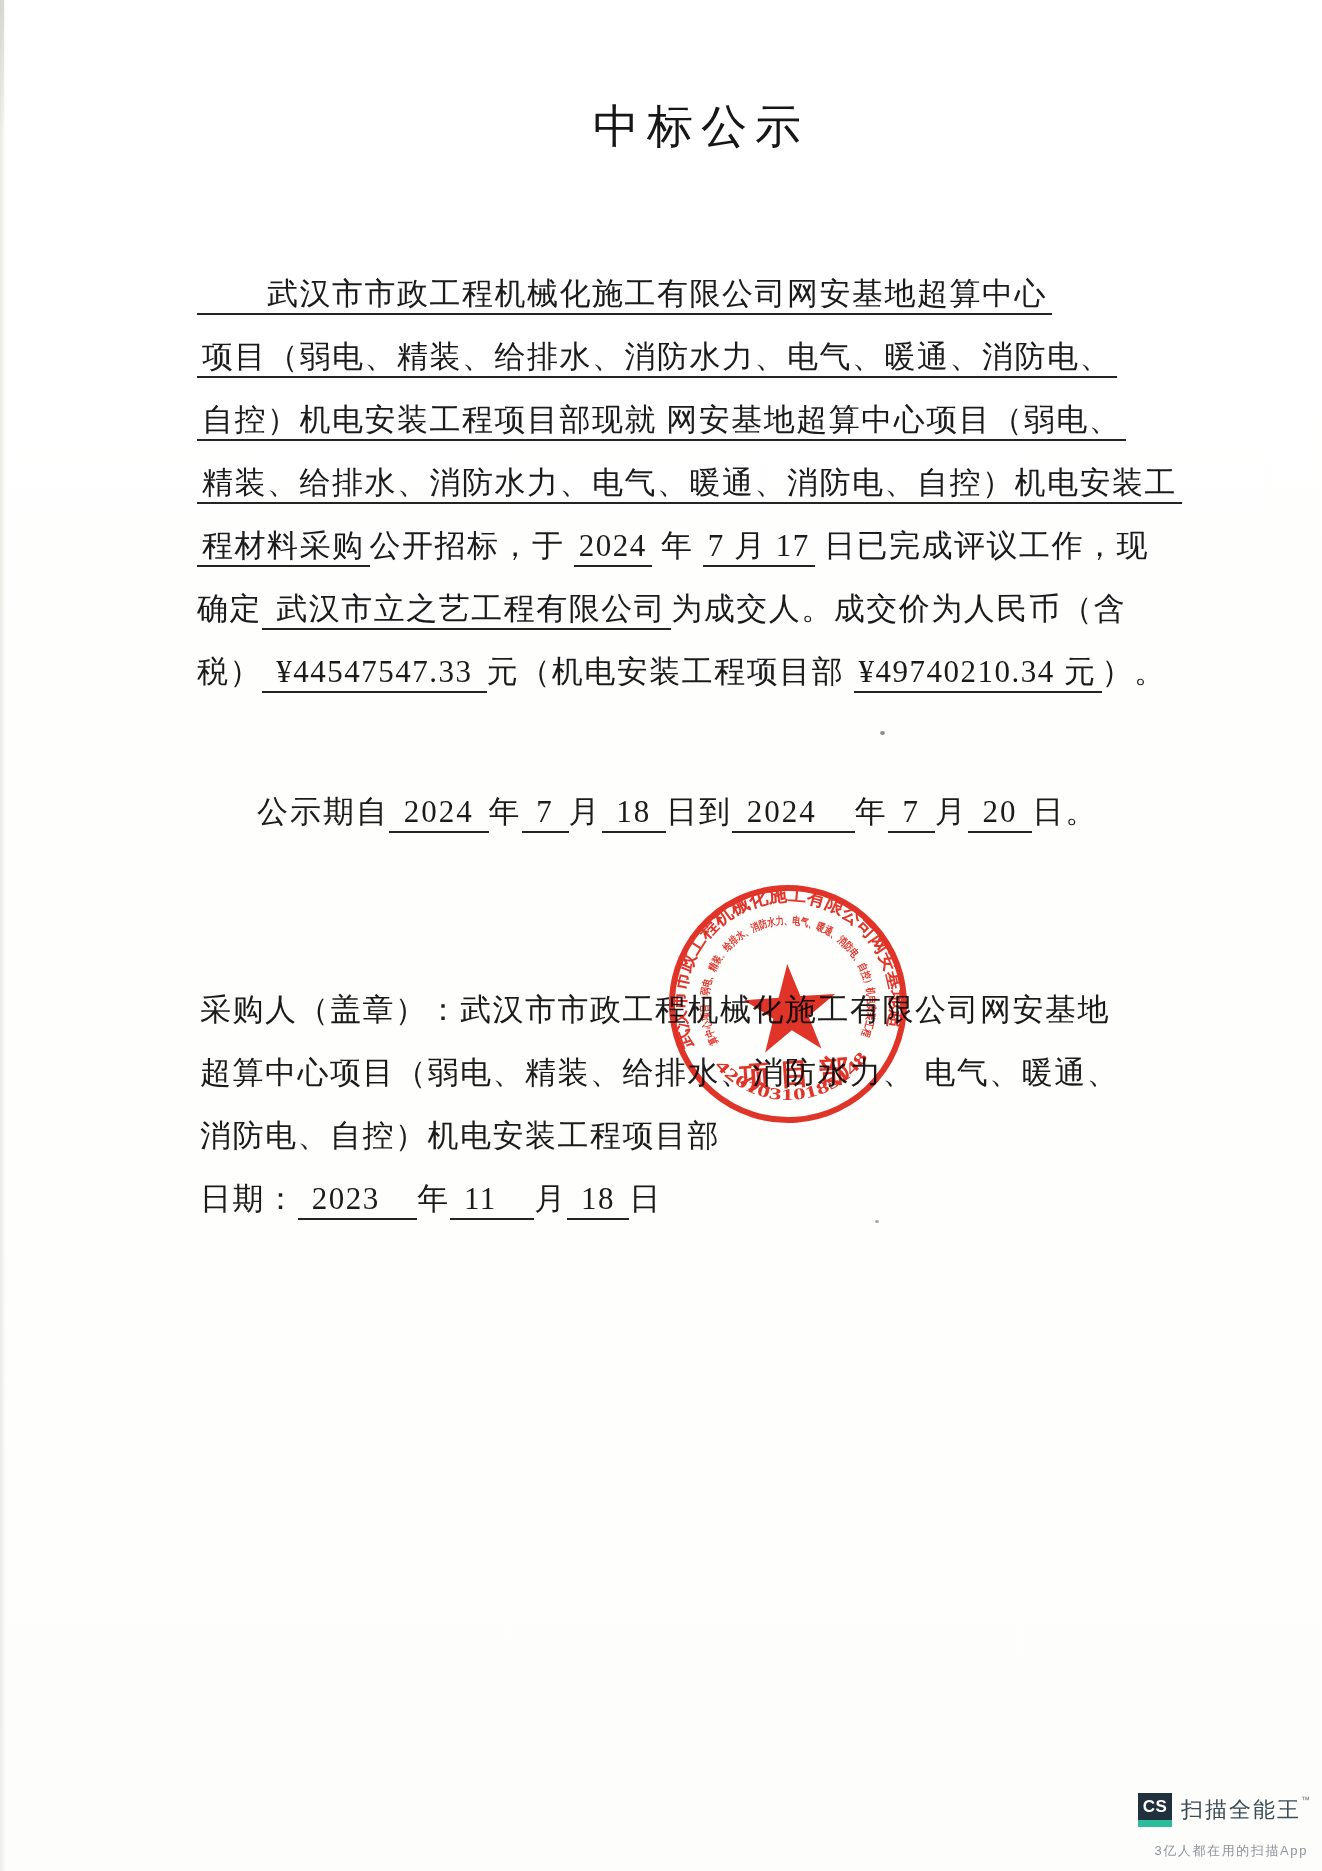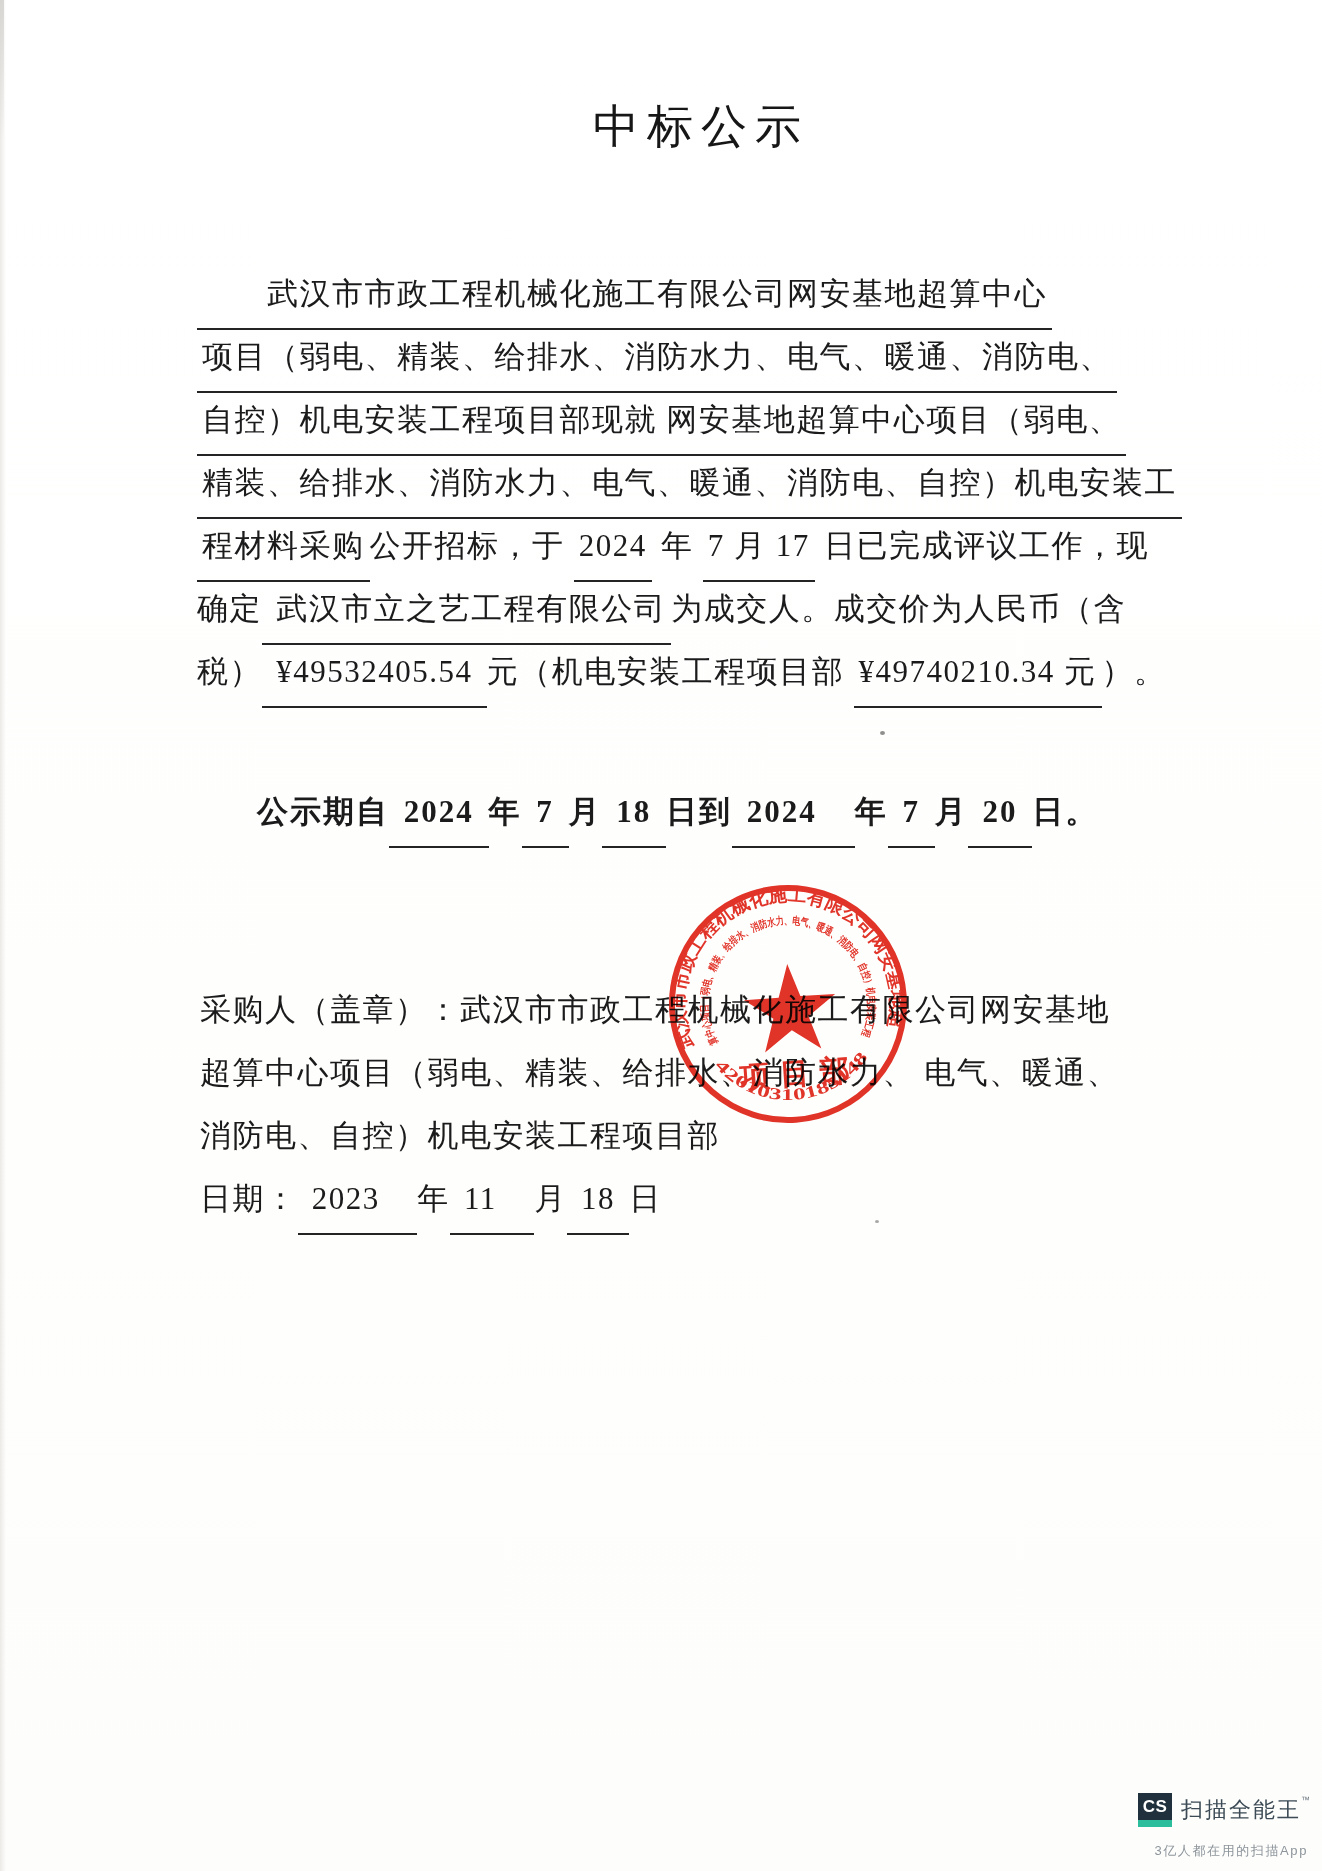--- a/index.html
+++ b/index.html
@@ -29,27 +29,27 @@
     letter-spacing:8px;
     transform:translateX(28px);
   }
   .para{
     position:absolute;left:197px;top:262px;width:960px;
     font-size:31px;color:#1b1b1b;letter-spacing:1.5px;
   }
   .para .line{height:63px;line-height:63px;white-space:pre;}
   .u{
     border-bottom:2.5px solid #242424;
-    padding:0 5px 17px 5px;
+    padding:0 5px 2px 5px;
   }
   .publicity{
     position:absolute;left:197px;top:780px;width:960px;
     font-size:31px;color:#1b1b1b;letter-spacing:2px;
   }
-  .publicity .line{height:63px;line-height:63px;white-space:pre;text-indent:60px;font-weight:bold;}
+  .publicity .line{height:63px;line-height:63px;white-space:pre;text-indent:60px;}
   .purchaser{
     position:absolute;left:200px;top:978px;width:980px;
     font-size:31px;color:#1b1b1b;letter-spacing:1.5px;
   }
   .purchaser .line{height:63px;line-height:63px;white-space:pre;}
   .stamp{
     position:absolute;left:663px;top:879px;width:250px;height:250px;
     mix-blend-mode:multiply;opacity:0.93;
     transform:rotate(-4deg);
   }
@@ -95,21 +95,21 @@
 
   <div class="doc-title">中标公示</div>
 
   <div class="para">
       <div class="line"><span class="u">　　武汉市市政工程机械化施工有限公司网安基地超算中心</span></div>
       <div class="line"><span class="u">项目（弱电、精装、给排水、消防水力、电气、暖通、消防电、</span></div>
       <div class="line"><span class="u">自控）机电安装工程项目部现就 网安基地超算中心项目（弱电、</span></div>
       <div class="line"><span class="u">精装、给排水、消防水力、电气、暖通、消防电、自控）机电安装工</span></div>
       <div class="line"><span class="u">程材料采购</span><span>公开招标，于 </span><span class="u">2024</span><span> 年 </span><span class="u">7 月 17</span><span> 日已完成评议工作，现</span></div>
       <div class="line"><span>确定</span><span class="u"> 武汉市立之艺工程有限公司</span><span>为成交人。成交价为人民币（含</span></div>
-      <div class="line"><span>税）</span><span class="u"> ¥49532405.54 </span><span>元（机电安装工程项目部 </span><span class="u">¥49740210.34 元</span><span>）。</span></div>
+      <div class="line"><span>税）</span><span class="u"> ¥44547547.33 </span><span>元（机电安装工程项目部 </span><span class="u">¥49740210.34 元</span><span>）。</span></div>
     </div>
 
   <div class="publicity">
       <div class="line"><span>公示期自</span><span class="u"> 2024 </span><span>年</span><span class="u"> 7 </span><span>月</span><span class="u"> 18 </span><span>日到</span><span class="u"> 2024　</span><span>年</span><span class="u"> 7 </span><span>月</span><span class="u"> 20 </span><span>日。</span></div>
     </div>
 
   <div class="purchaser">
       <div class="line"><span>采购人（盖章）：武汉市市政工程机械化施工有限公司网安基地</span></div>
       <div class="line"><span>超算中心项目（弱电、精装、给排水、消防水力、 电气、暖通、</span></div>
       <div class="line"><span>消防电、自控）机电安装工程项目部</span></div>

